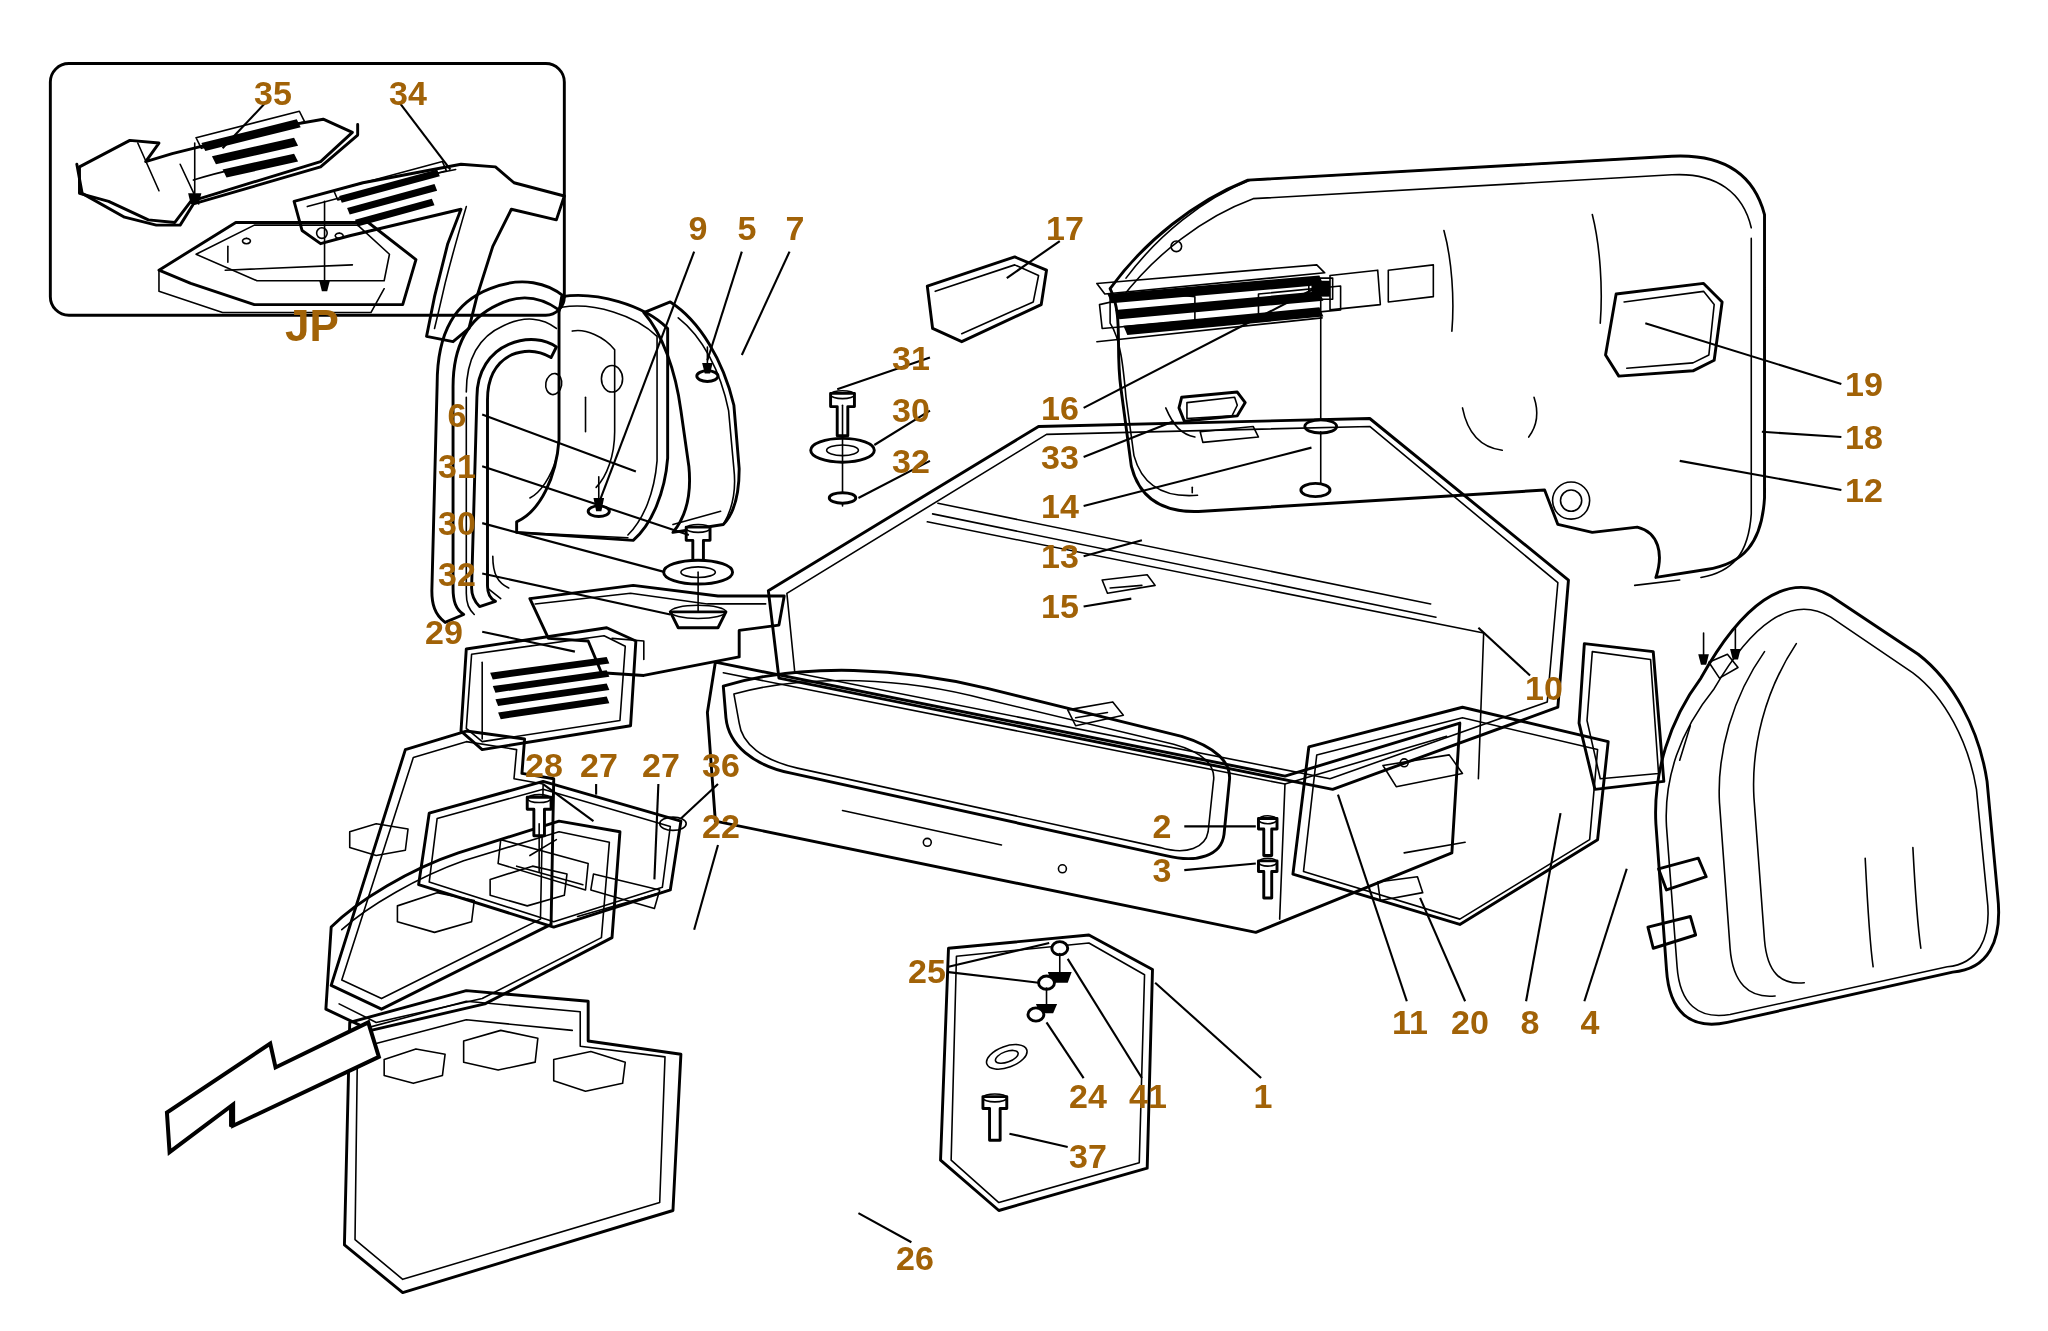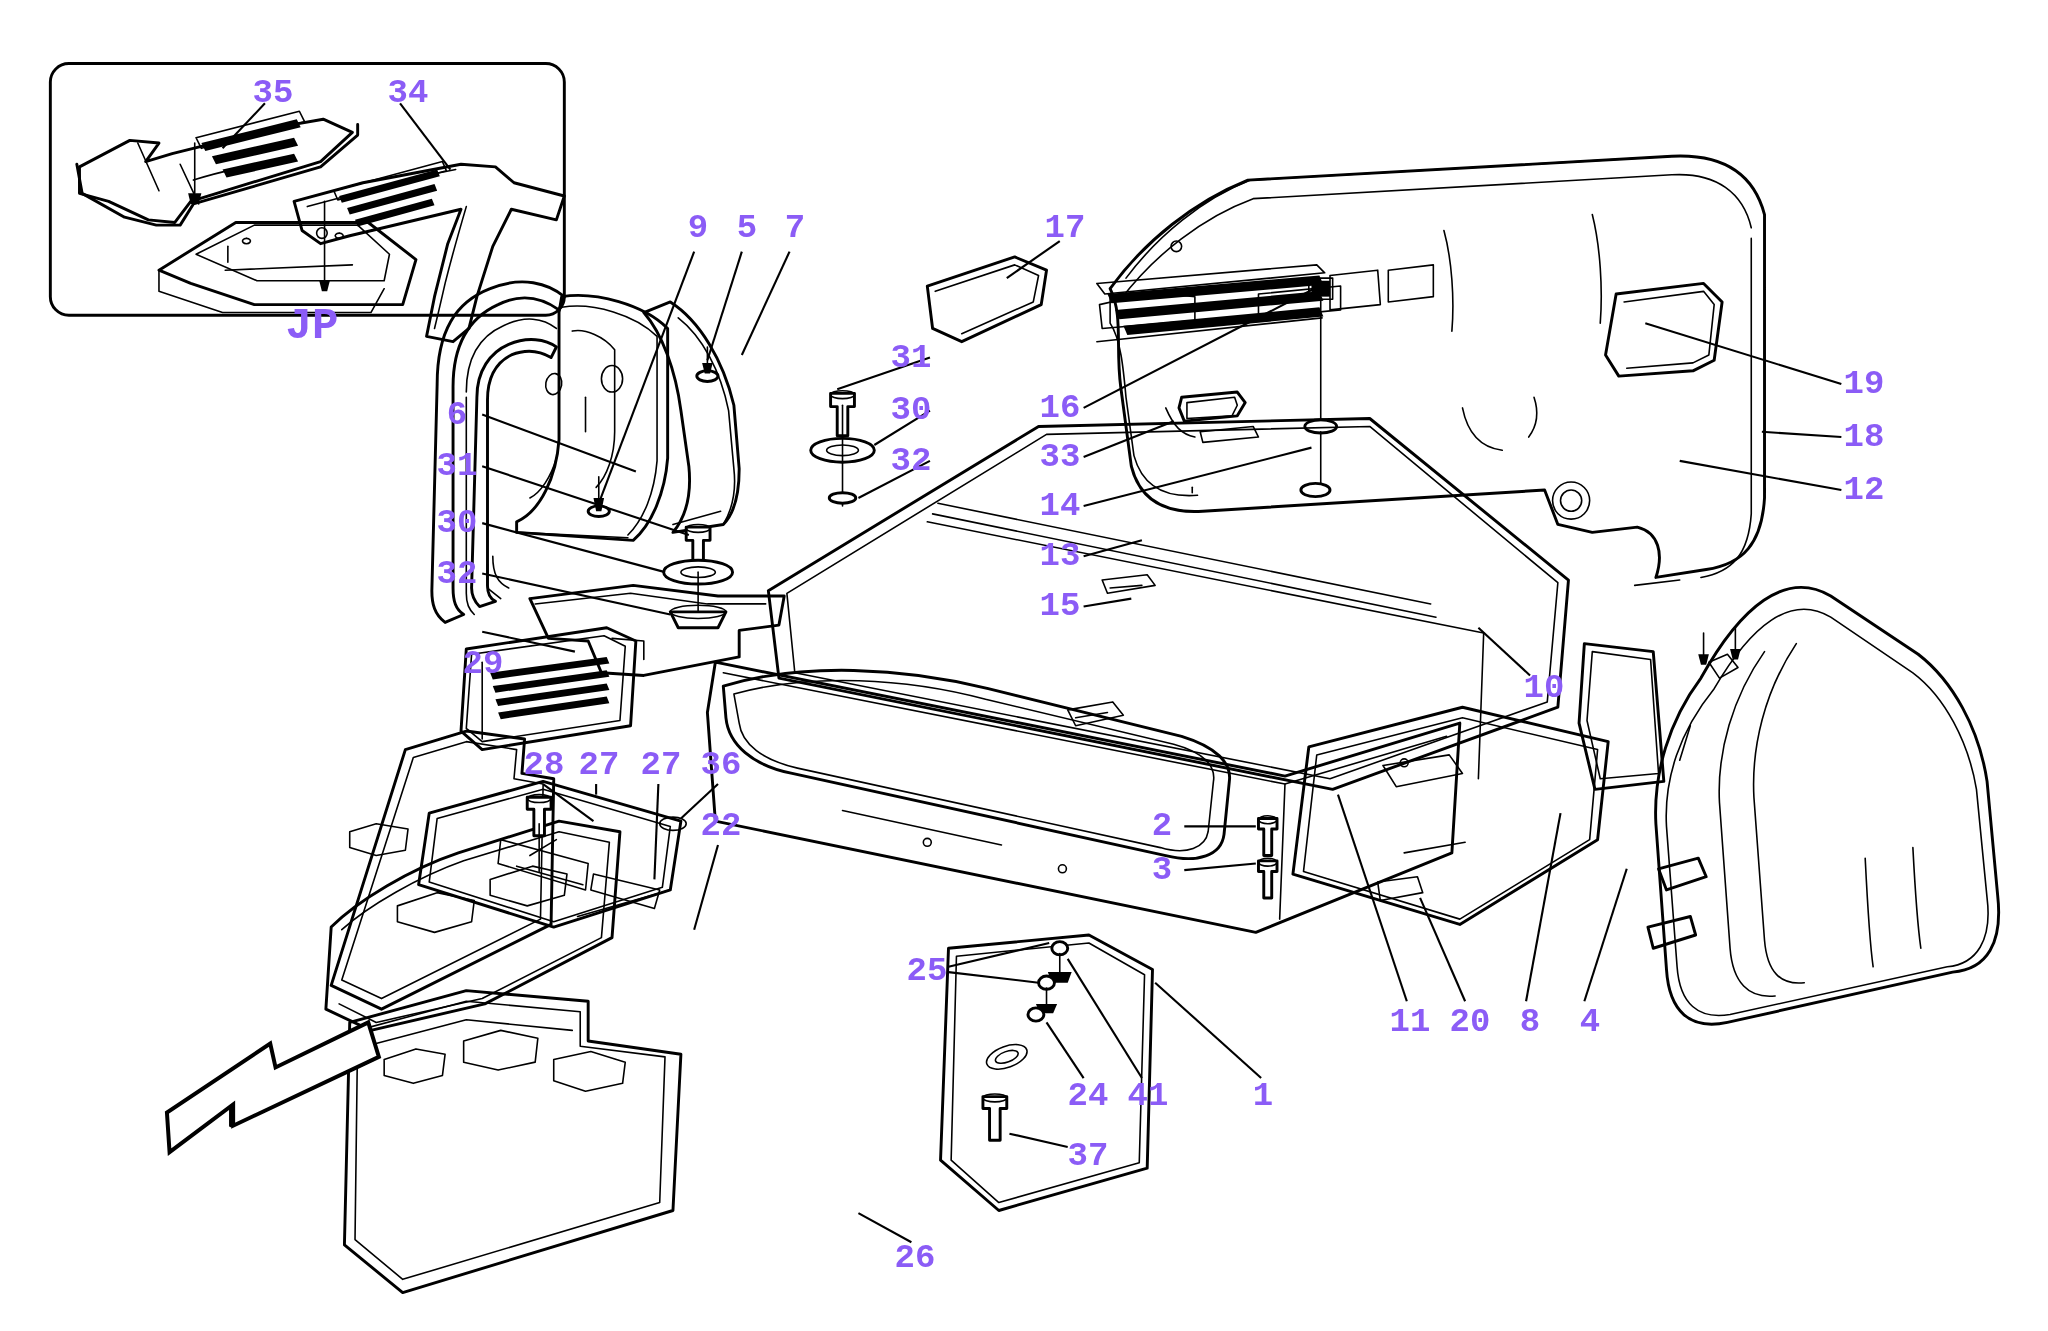--- a/index.html
+++ b/index.html
@@ -7,24 +7,24 @@
   body{font-family:"Liberation Sans",sans-serif;}
   #stage{
     position:relative;
     width:2048px;height:1331px;
     background:#ffffff;
     overflow:hidden;
   }
   #art{position:absolute;left:0;top:0;width:2048px;height:1331px;}
   .lbl{
     position:absolute;
-    font-family:Liberation Mono, monospace;
+    font-family:Liberation Sans, sans-serif;
     font-size:34px;
     font-weight:700;
-    color:#8b5cf6;
+    color:#a16207;
     letter-spacing:0px;
     line-height:1;
     white-space:nowrap;
     transform:translate(-50%,-50%);
     user-select:none;
   }
   .lbl.jp{font-size:44px;}
 </style>
 </head>
 <body>
@@ -437,21 +437,21 @@
   <div class="lbl" style="left:1060px;top:408px;">16</div>
   <div class="lbl" style="left:1060px;top:457px;">33</div>
   <div class="lbl" style="left:1060px;top:506px;">14</div>
   <div class="lbl" style="left:1060px;top:556px;">13</div>
   <div class="lbl" style="left:1060px;top:606px;">15</div>
 
   <div class="lbl" style="left:457px;top:415px;">6</div>
   <div class="lbl" style="left:457px;top:466px;">31</div>
   <div class="lbl" style="left:457px;top:523px;">30</div>
   <div class="lbl" style="left:457px;top:574px;">32</div>
-  <div class="lbl" style="left:483px;top:632px;margin-top:32px;">29</div>
+  <div class="lbl" style="left:444px;top:632px;">29</div>
 
   <div class="lbl" style="left:1864px;top:384px;text-align:center;">19</div>
   <div class="lbl" style="left:1864px;top:437px;">18</div>
   <div class="lbl" style="left:1864px;top:490px;">12</div>
 
   <div class="lbl" style="left:1544px;top:688px;">10</div>
 
   <div class="lbl" style="left:544px;top:765px;">28</div>
   <div class="lbl" style="left:599px;top:765px;">27</div>
   <div class="lbl" style="left:661px;top:765px;">27</div>

